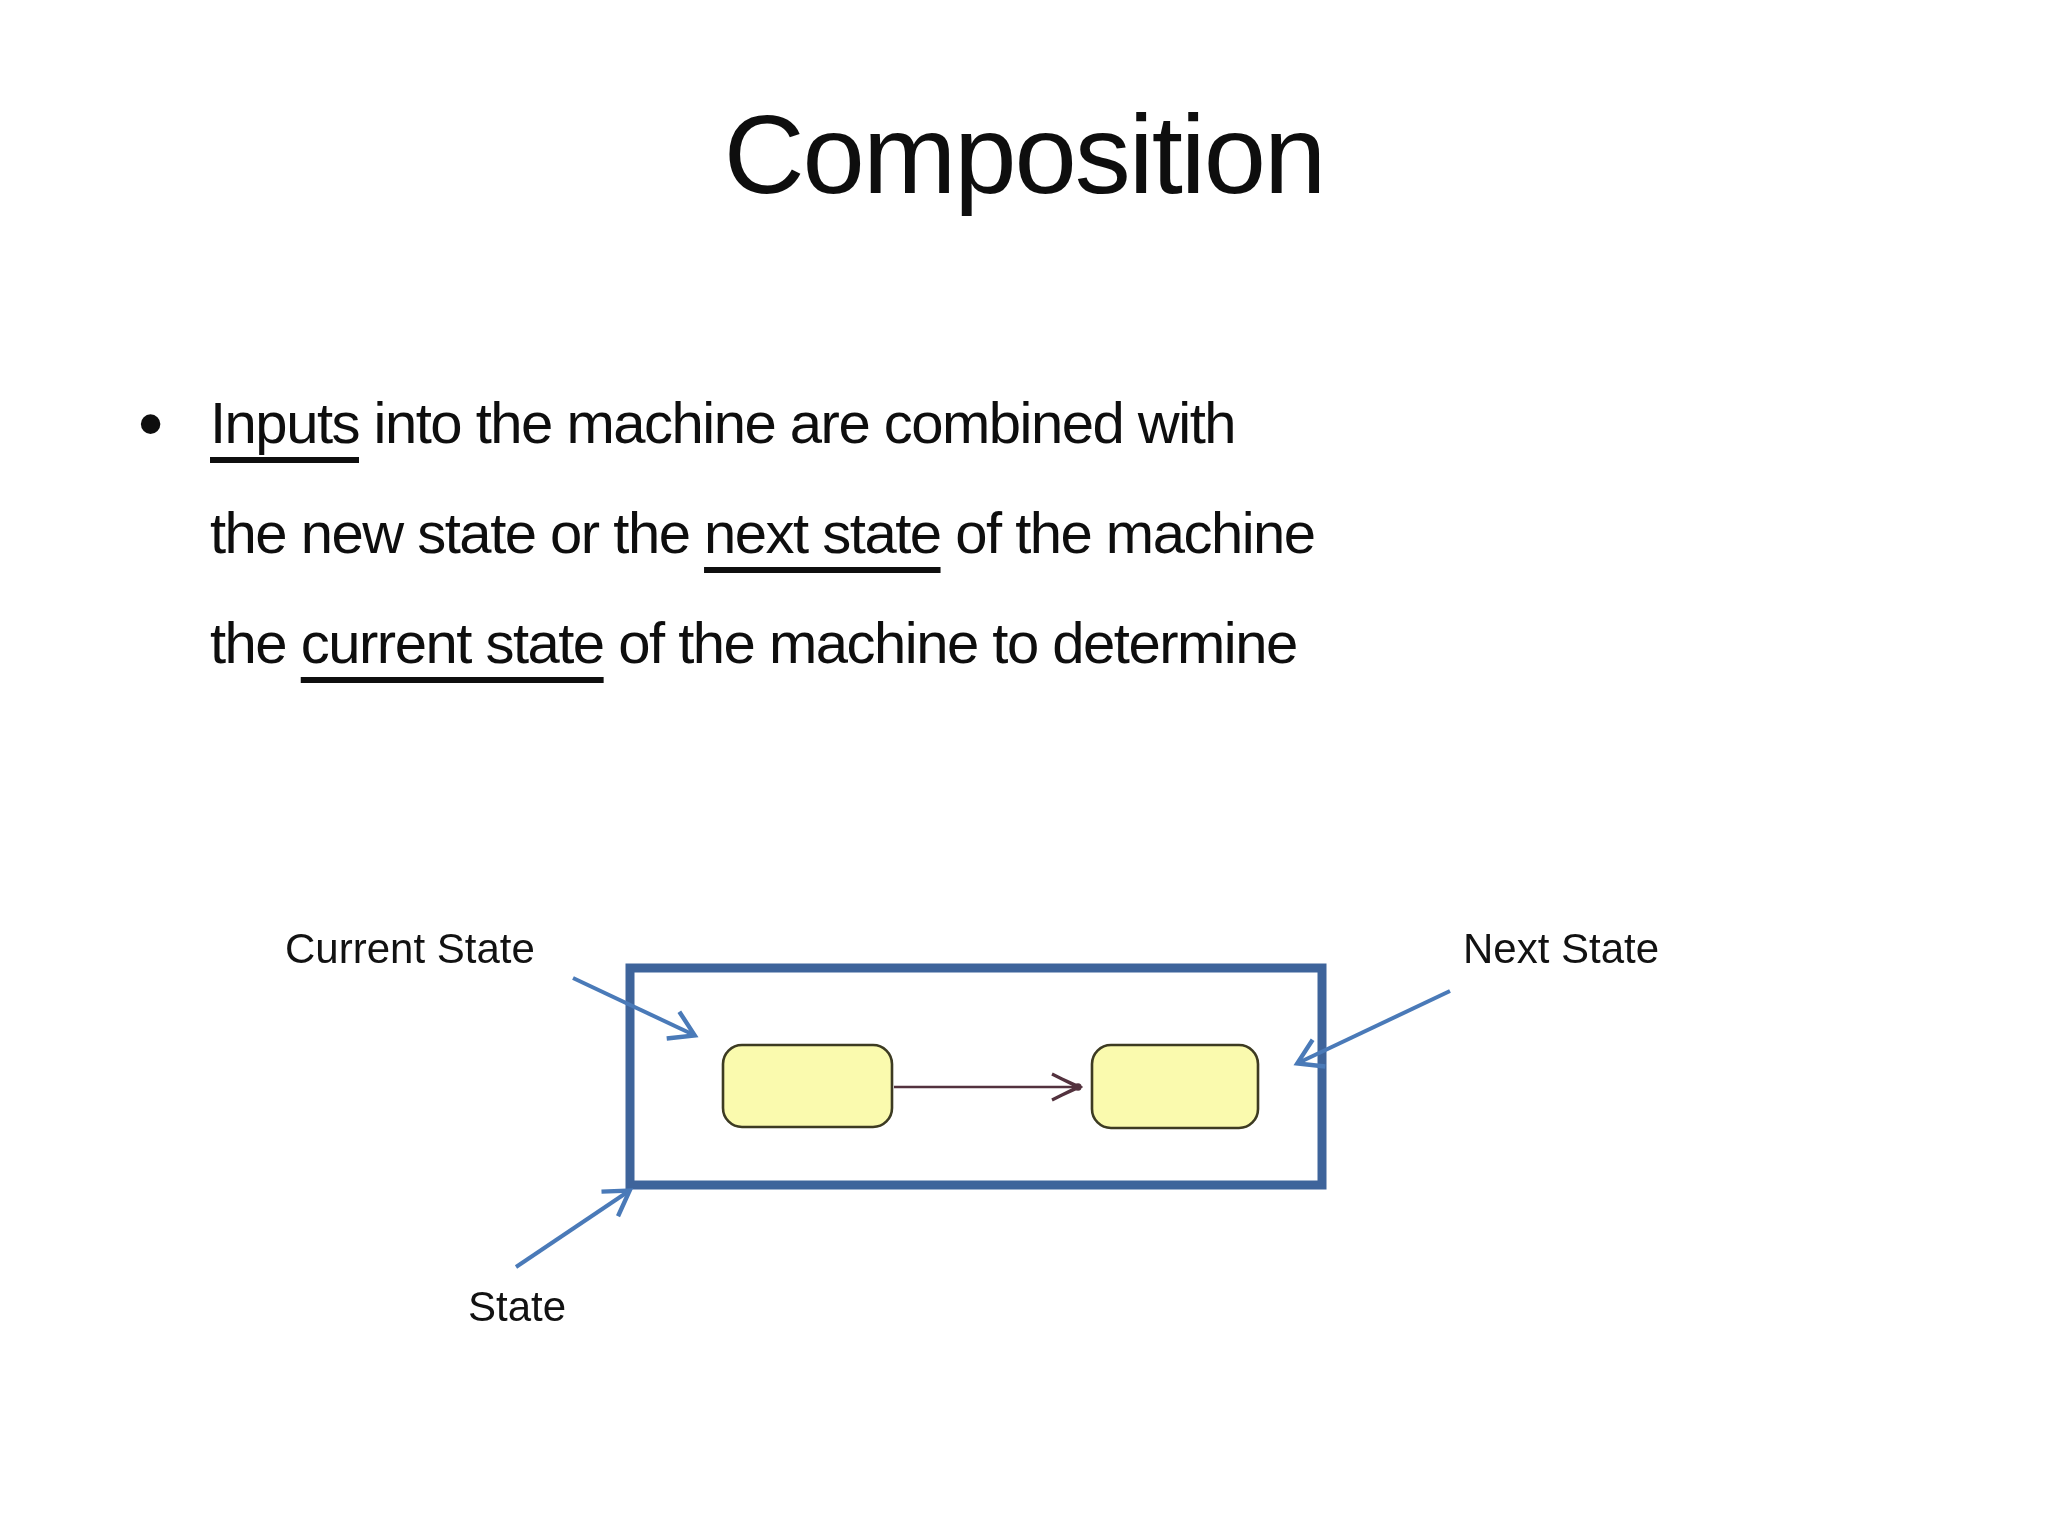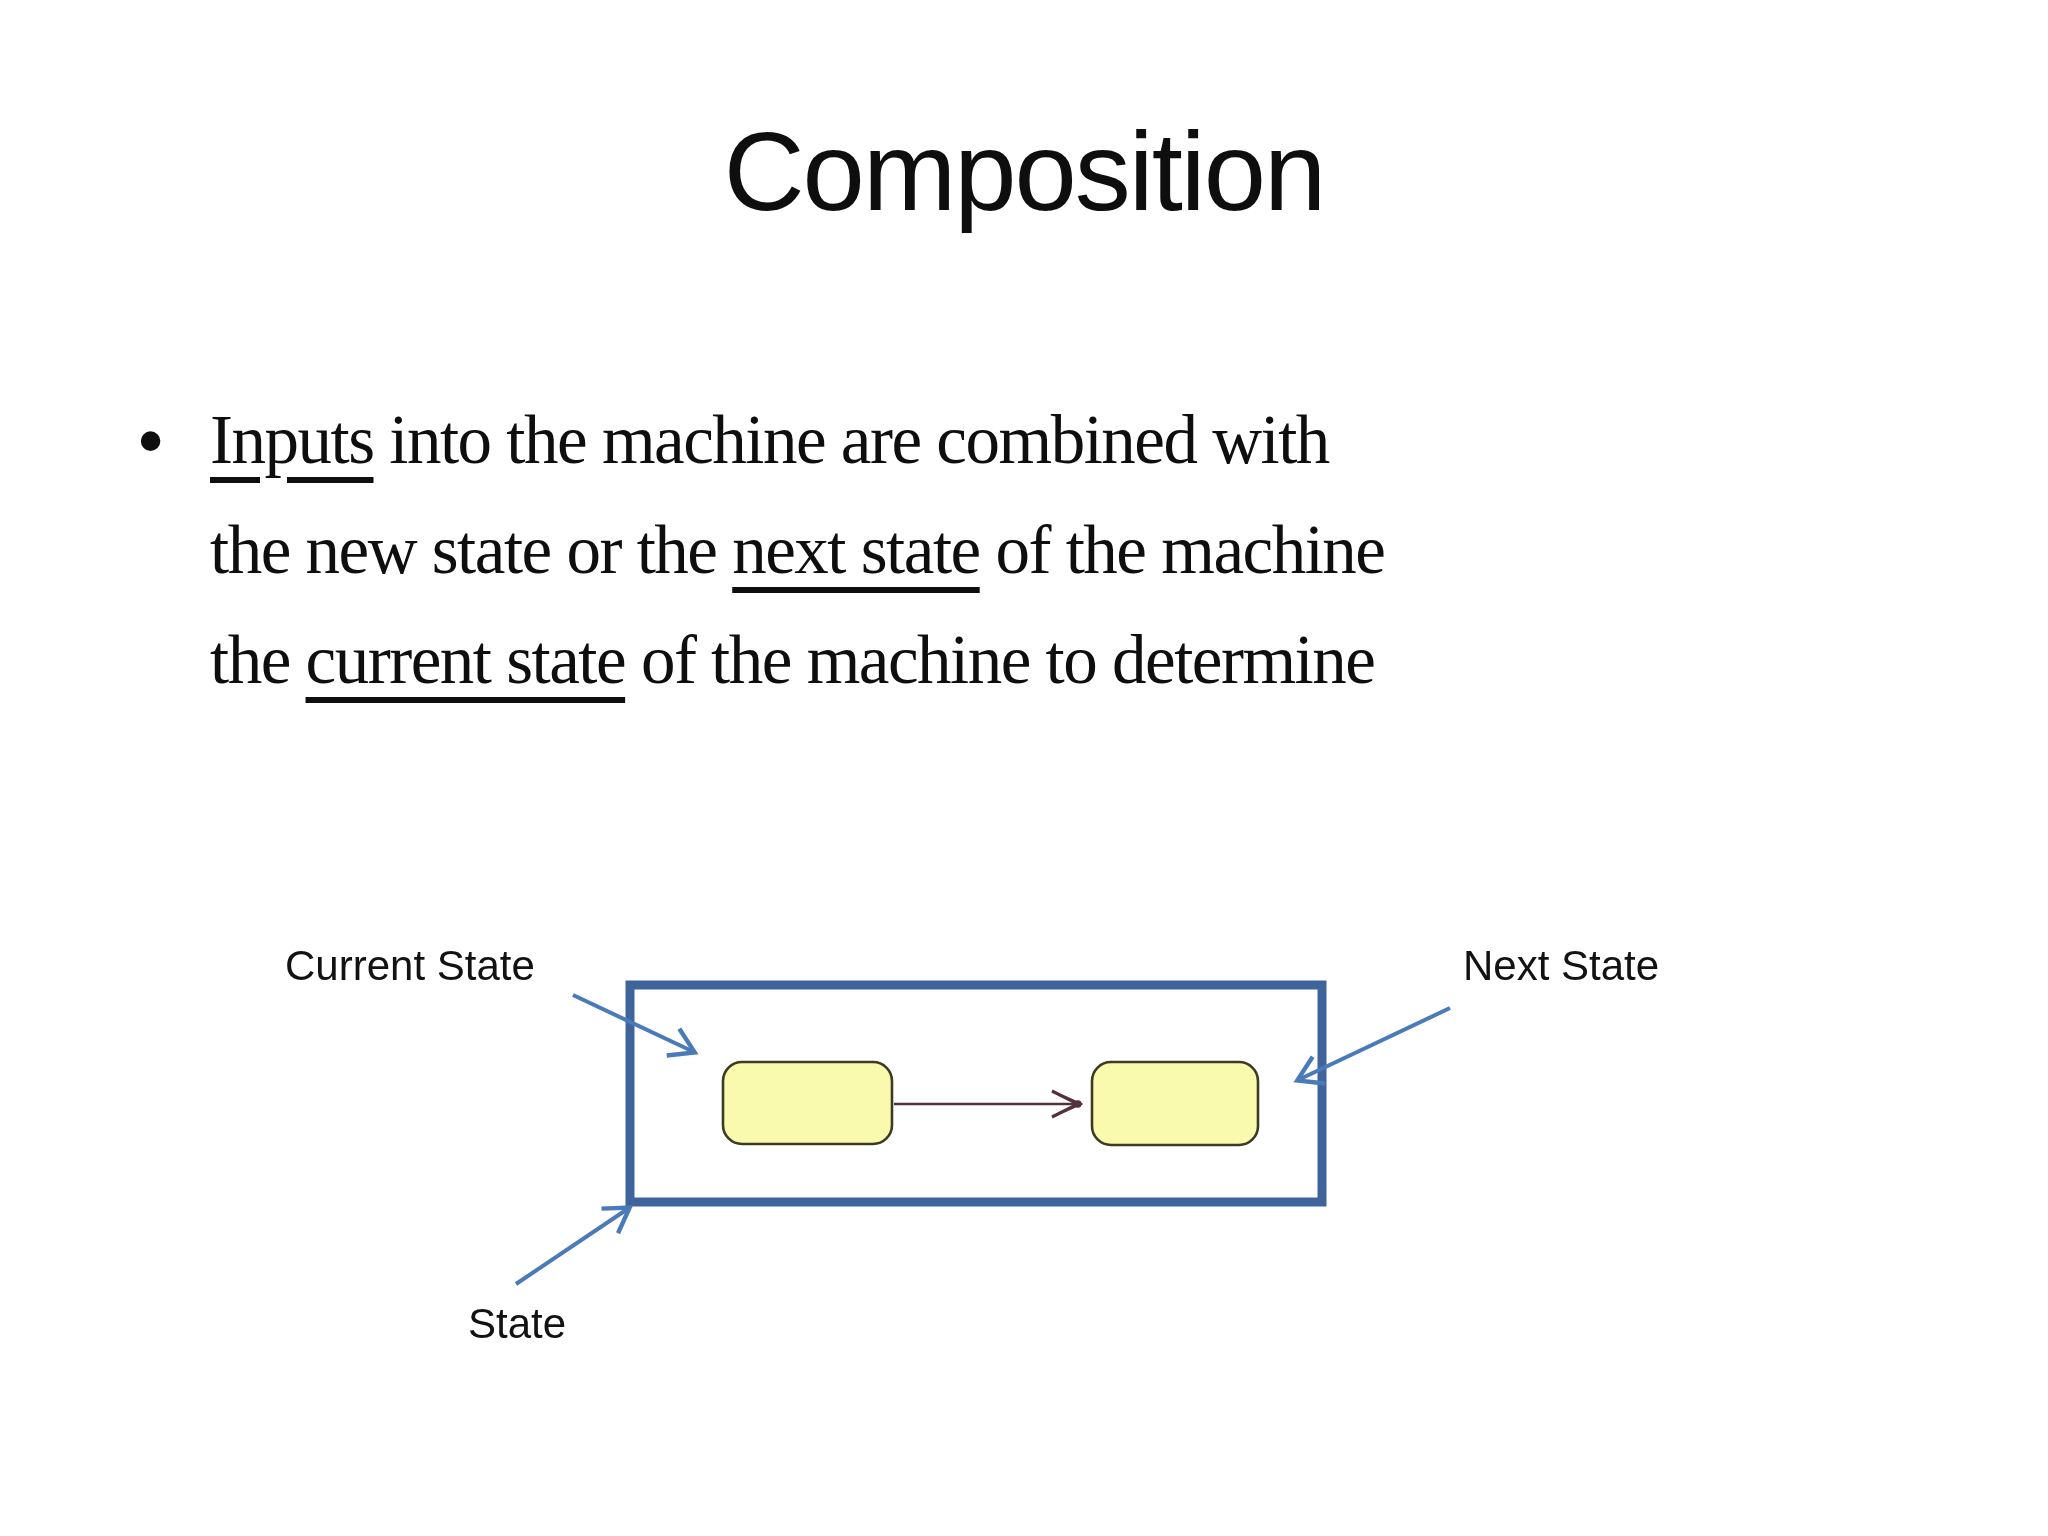--- a/index.html
+++ b/index.html
@@ -4,38 +4,38 @@
 <style>
   html,body{margin:0;padding:0;}
   body{
     width:2048px;height:1536px;
     background:#ffffff;
     font-family:"Liberation Sans","DejaVu Sans",sans-serif;
     color:#0e0e0e;
     position:relative;
     overflow:hidden;
   }
-  .slide{position:absolute;inset:0;margin-top:17px;}
+  .slide{position:absolute;inset:0;}
   .slide-title{
     position:absolute;top:88px;left:0;right:0;
     text-align:center;
     font-size:112px;line-height:134px;
     font-weight:400;letter-spacing:-2px;
     color:#0e0e0e;margin:0;
   }
   .bullet-block{
     position:absolute;left:138px;top:368px;width:1780px;
     display:flex;align-items:flex-start;
   }
   .bullet-marker{
     flex:0 0 72px;
     font-size:72px;line-height:110px;
   }
   .bullet-text{
-    font-size:69px;line-height:110px;letter-spacing:-1.5px;font-family:Liberation Serif, serif;
+    font-size:58px;line-height:110px;letter-spacing:-1.5px;
   }
   .bullet-text .u{
     text-decoration:underline;
     text-decoration-thickness:6px;
     text-underline-offset:14px;
   }
   .diagram-svg{position:absolute;left:0;top:0;}
   .diagram-label{
     position:absolute;
     font-size:42px;line-height:48px;

